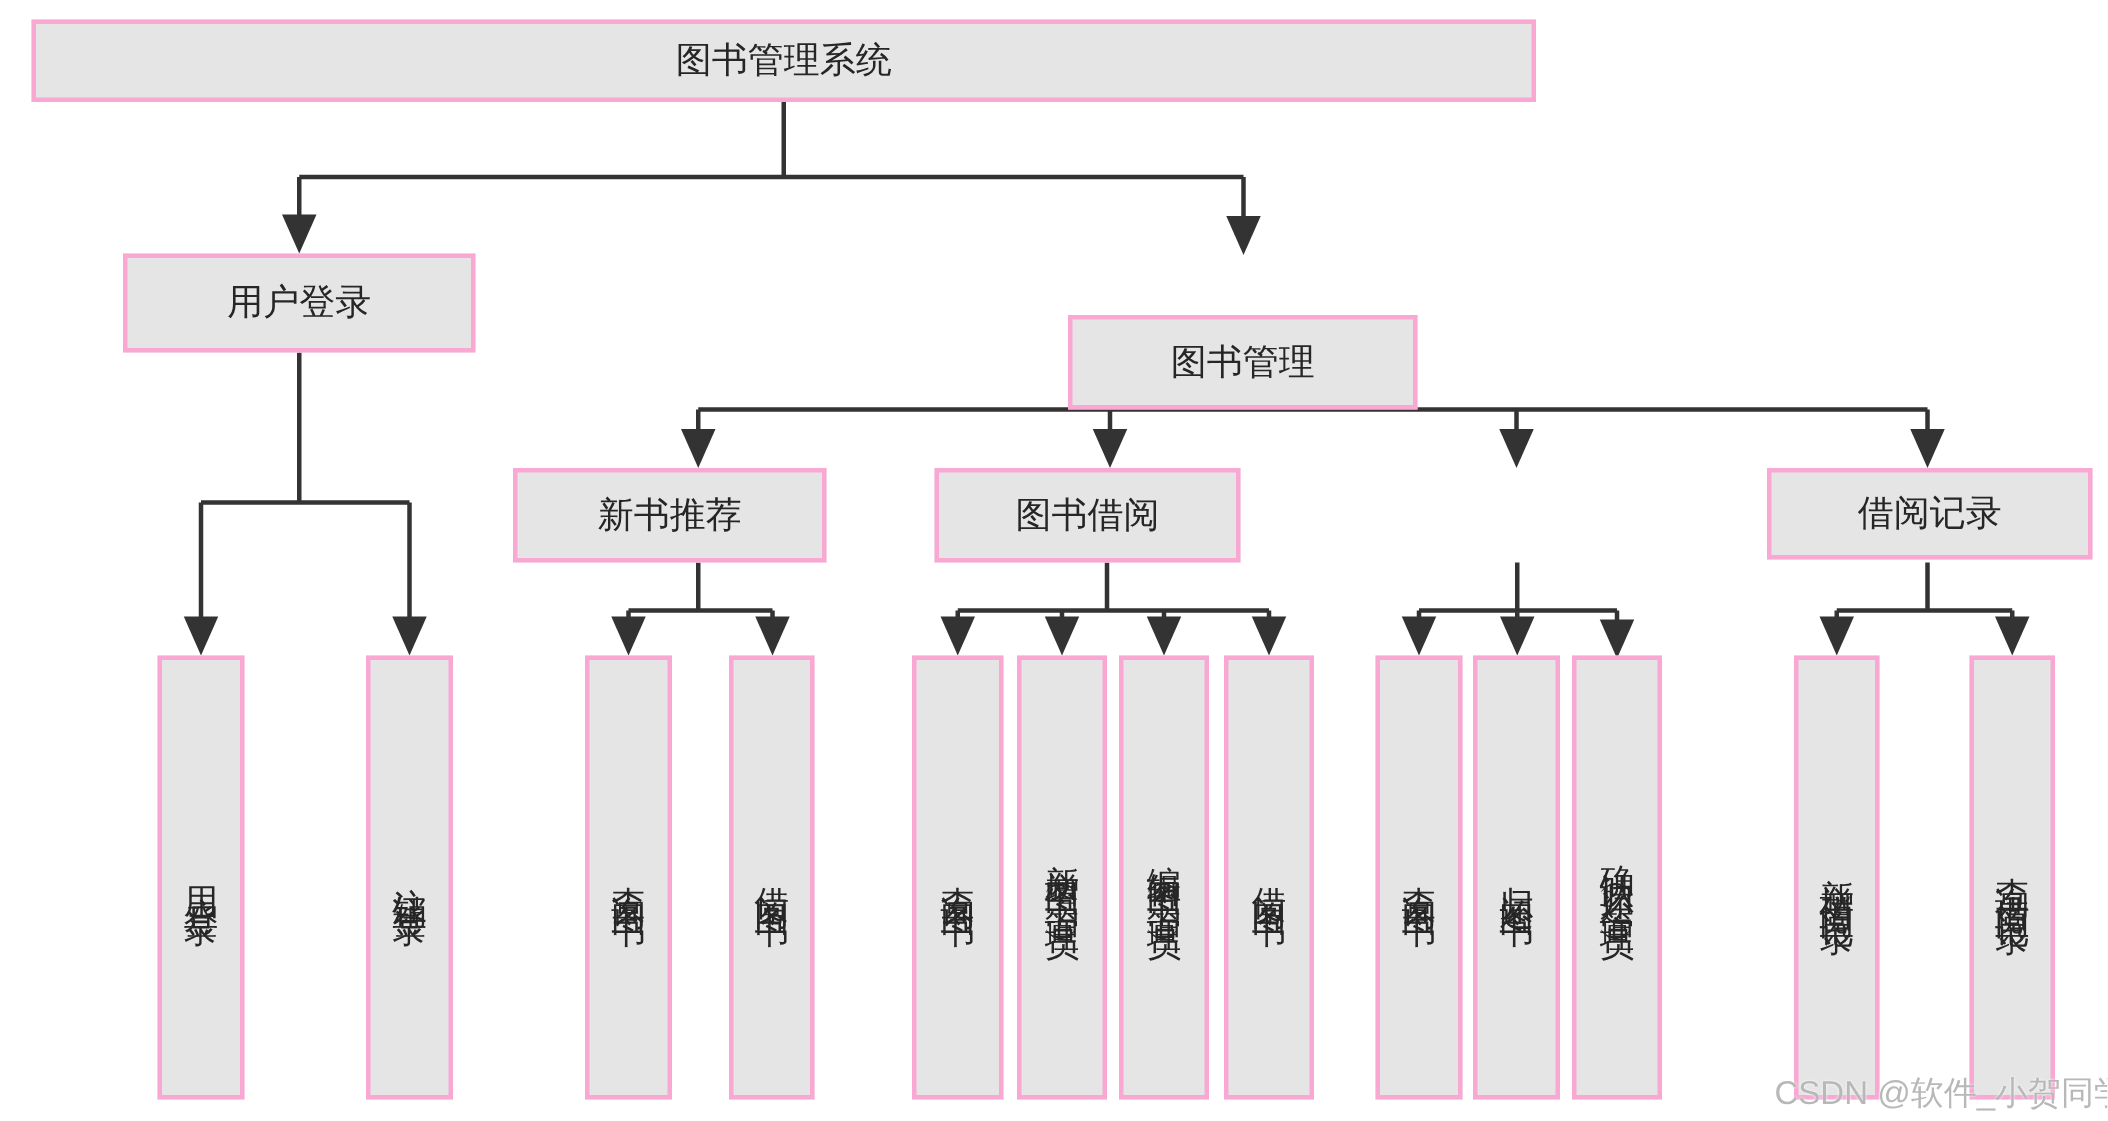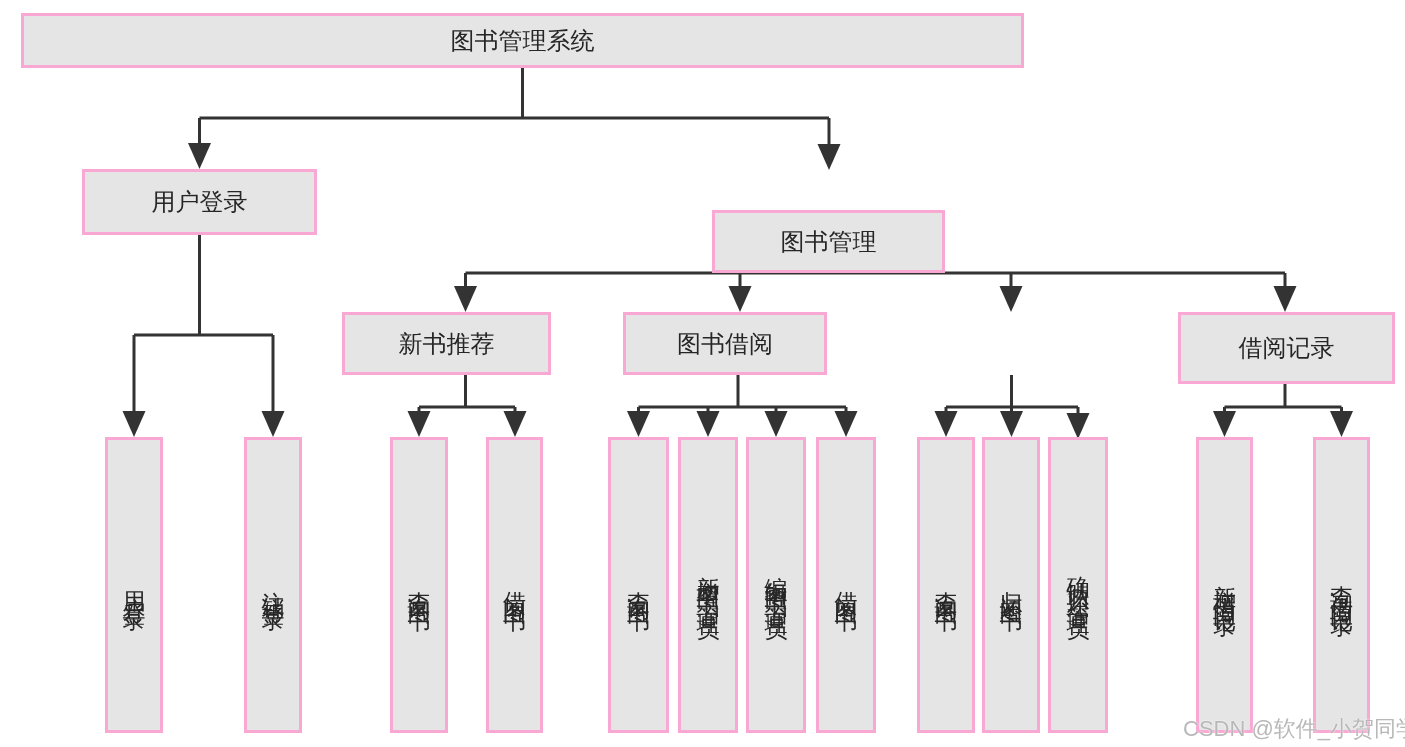--- a/index.html
+++ b/index.html
@@ -41,21 +41,21 @@
   }
   
   .n-root { left: 21px;  top: 13px;  width: 1003px; height: 55px; }
   
   .n-l2a  { left: 82px;  top: 169px; width: 235px;  height: 66px; }
   .n-l2b  { left: 712px; top: 170px; width: 233px;  height: 63px; margin-top: 40px; }
   
   .n-l3a  { left: 342px;  top: 312px; width: 209px; height: 63px; }
   .n-l3b  { left: 623px;  top: 312px; width: 204px; height: 63px; justify-content: center; }
   .n-l3c  { left: 902px;  top: 312px; width: 220px; height: 63px; }
-  .n-l3d  { left: 1178px; top: 312px; width: 217px; height: 72px; }
+  .n-l3d  { left: 1178px; top: 312px; width: 217px; height: 61px; }
   
   .leaf   { top: 437px; height: 296px; }
   .n-la1  { left: 105px;  width: 58px; }
   .n-la2  { left: 244px;  width: 58px; }
   .n-lb1  { left: 390px;  width: 58px; }
   .n-lb2  { left: 486px;  width: 57px; }
   .n-lc1  { left: 608px;  width: 61px; }
   .n-lc2  { left: 678px;  width: 60px; }
   .n-lc3  { left: 746px;  width: 60px; }
   .n-lc4  { left: 816px;  width: 60px; }

